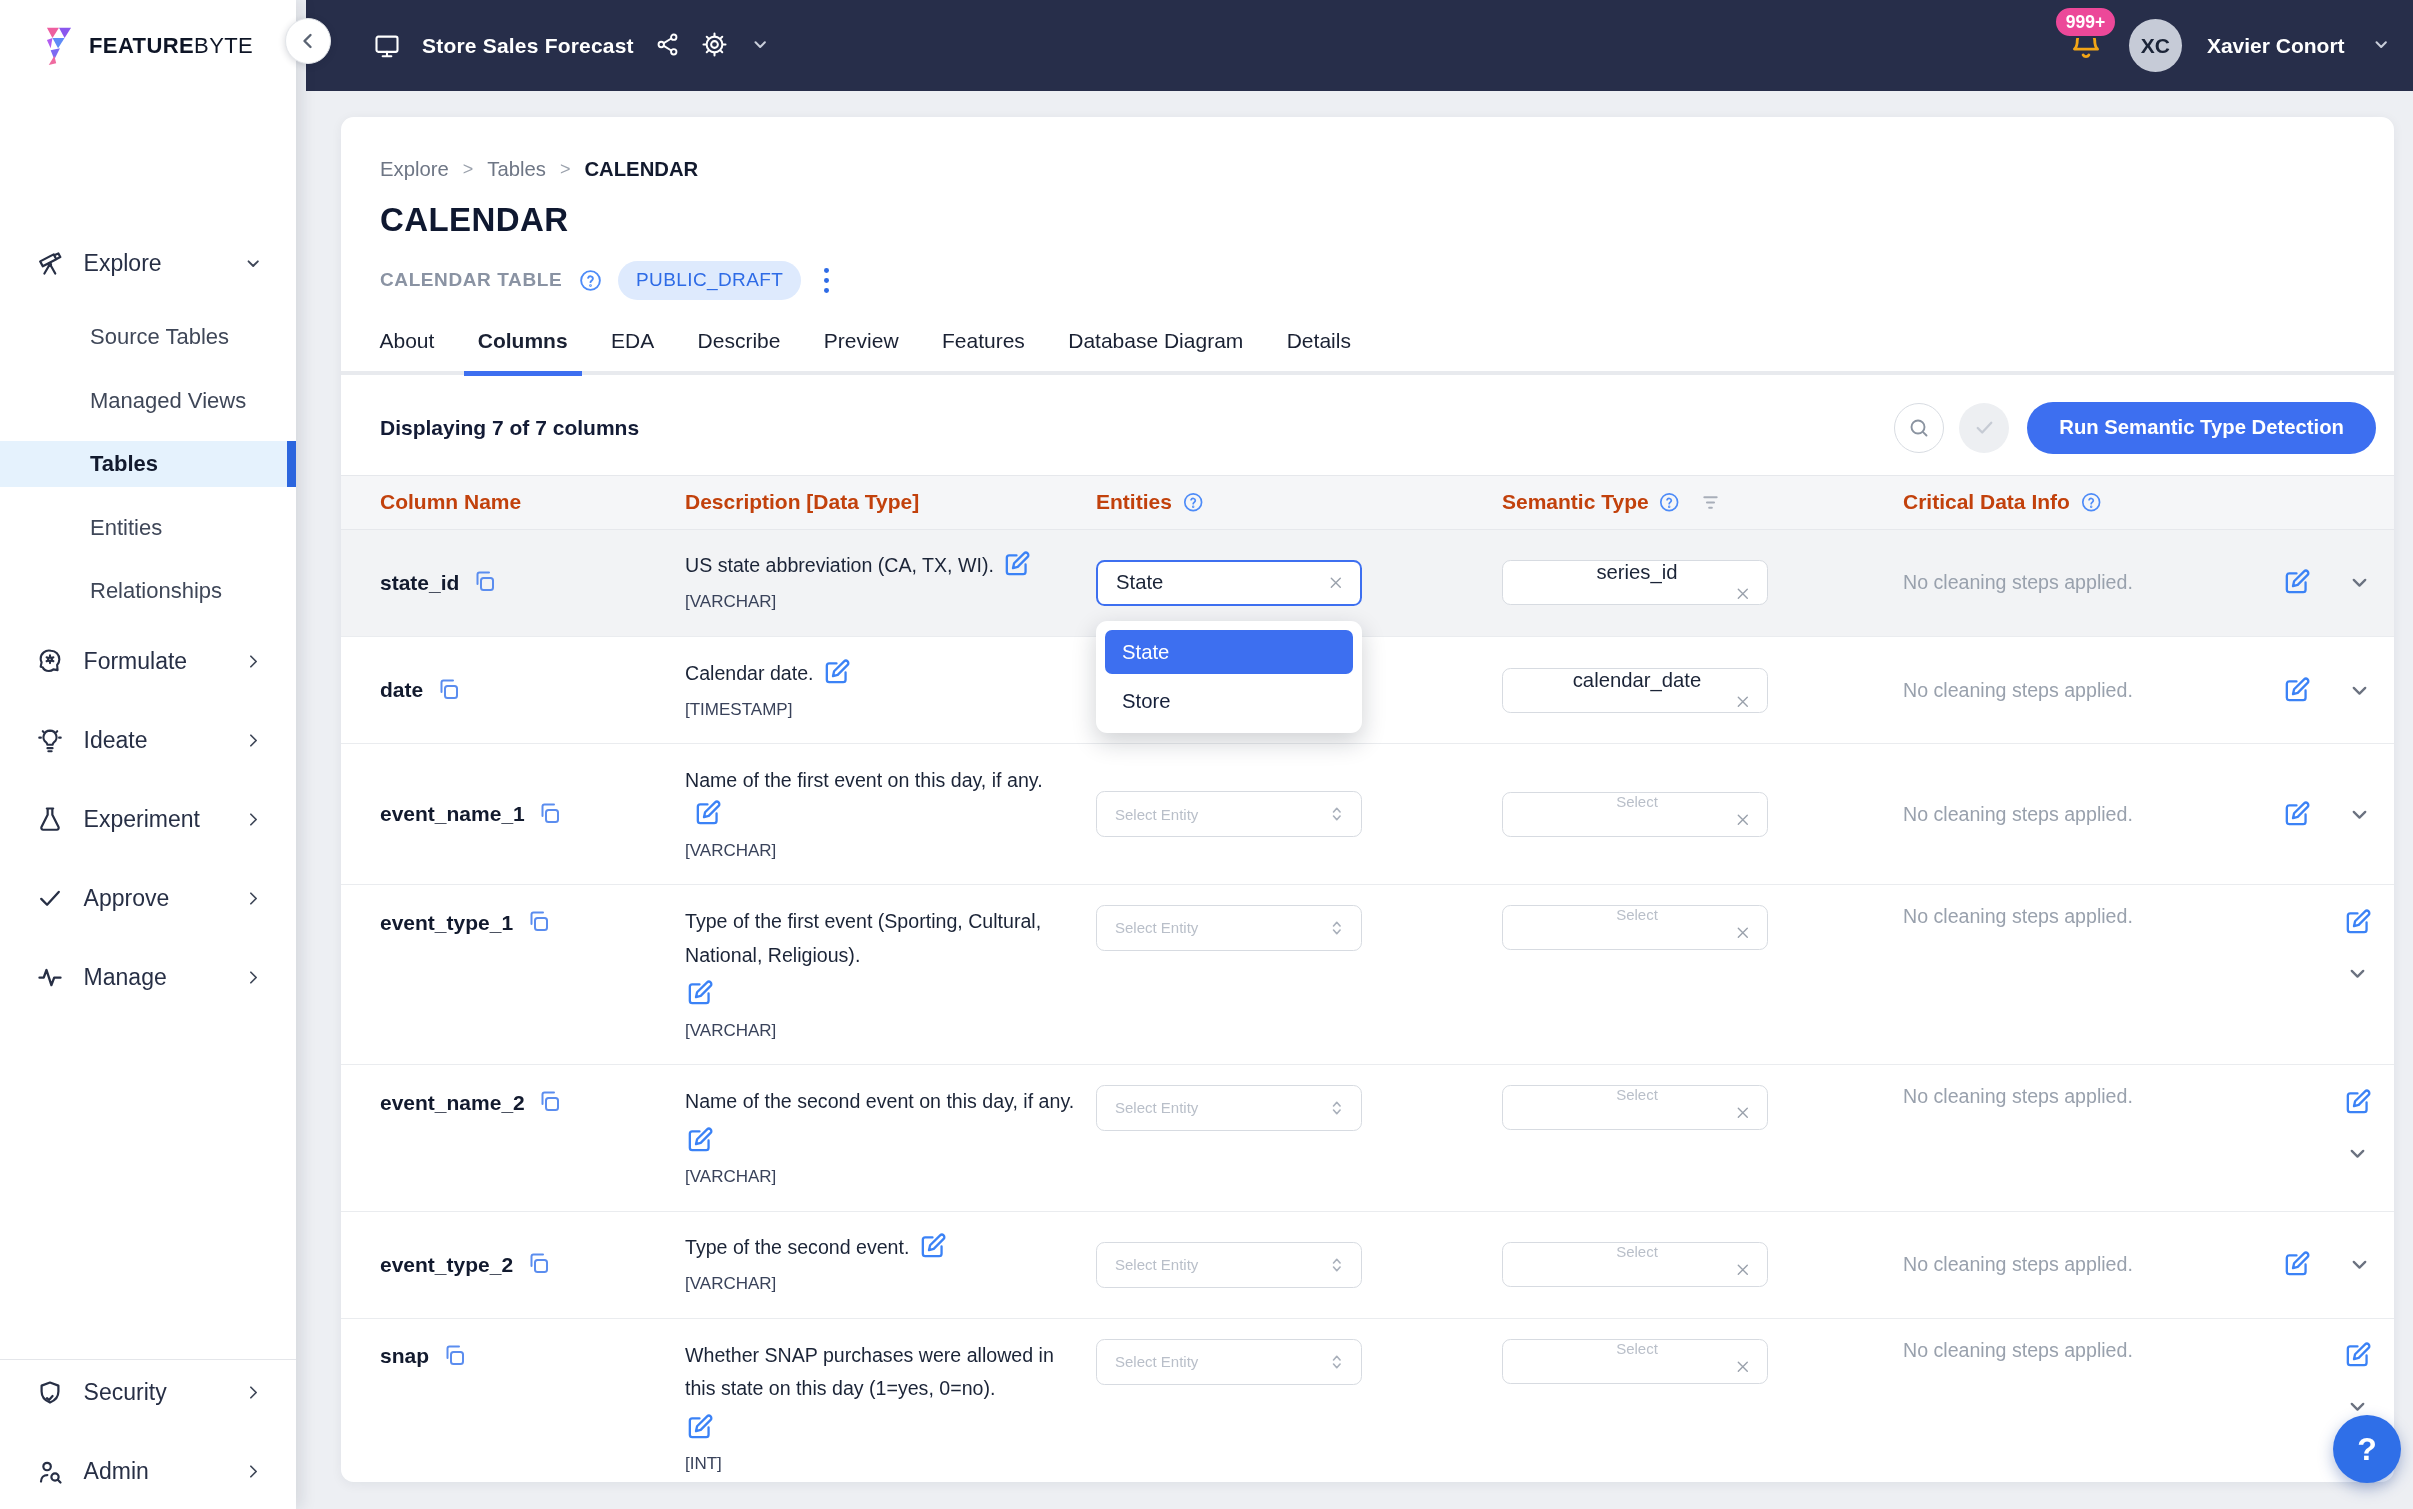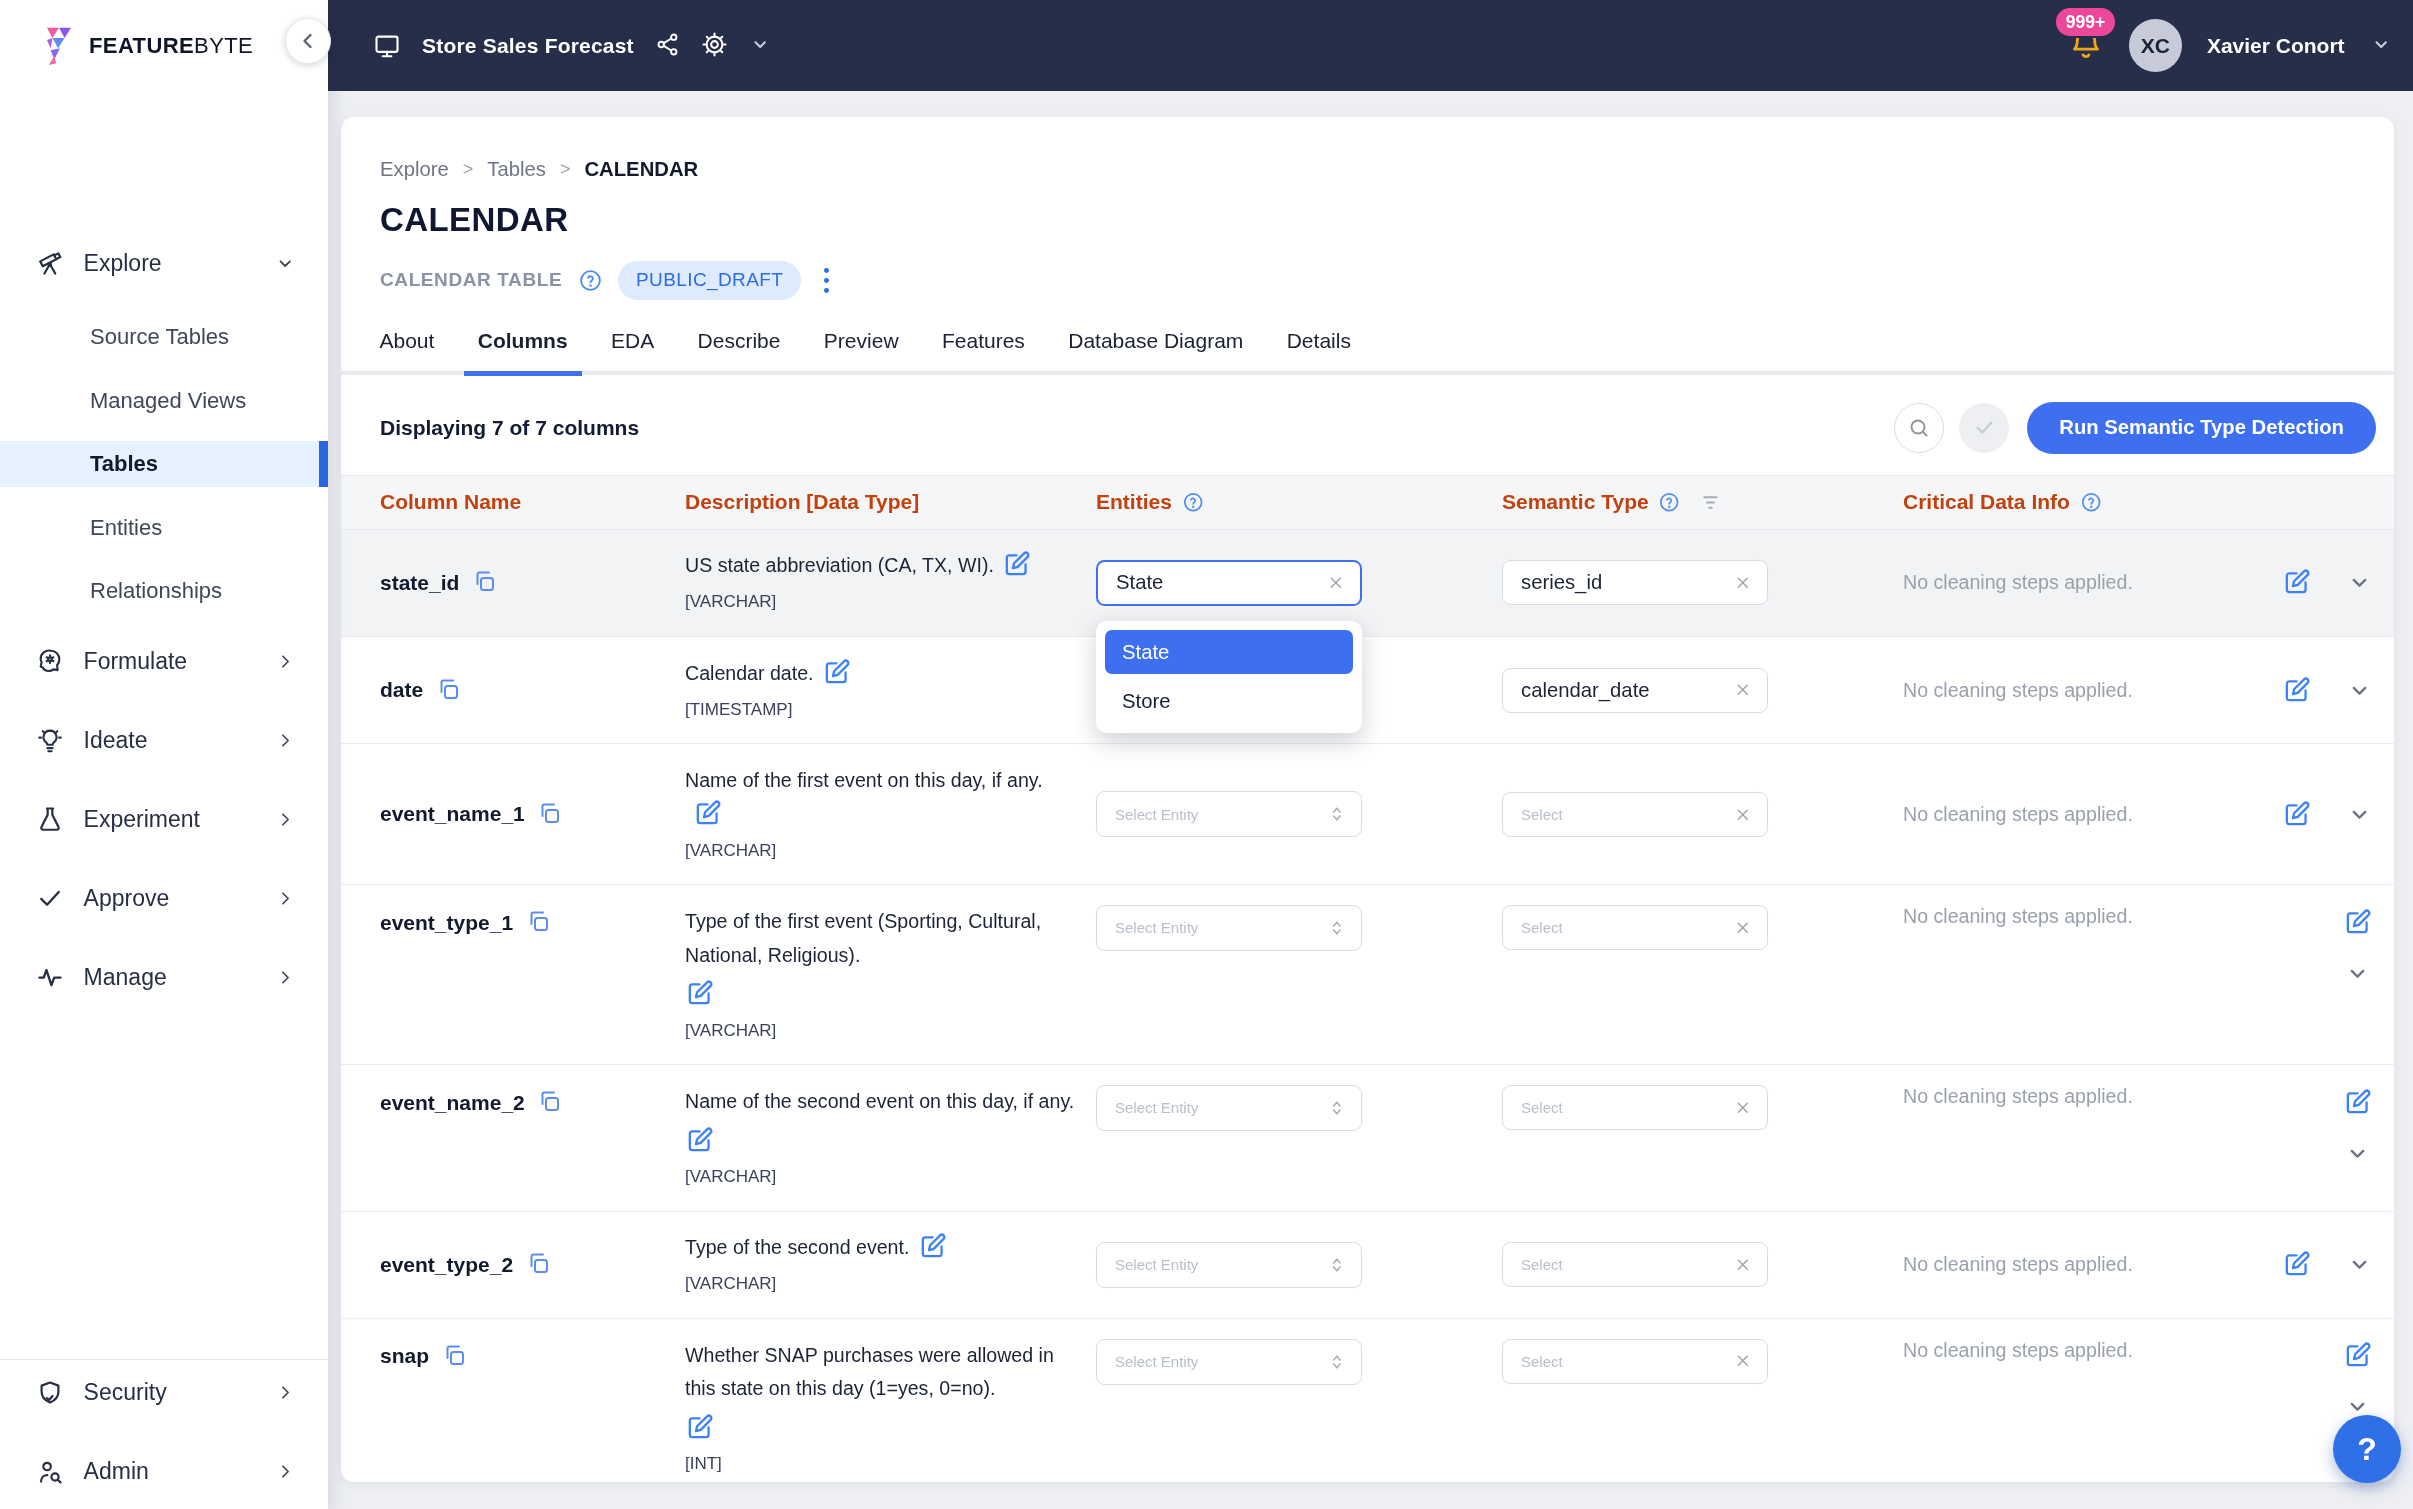--- a/index.html
+++ b/index.html
@@ -17,21 +17,21 @@
   .tb-left{display:flex;align-items:center;gap:21px;}
   .tb-title{font-size:21px;font-weight:600;letter-spacing:0.2px;}
   .tb-iconbtn{background:none;border:none;color:#fff;cursor:pointer;}
   .tb-right{margin-left:auto;display:flex;align-items:center;gap:25px;}
   .bell-wrap{position:relative;}
   .notif-badge{position:absolute;top:-19.6px;left:-14px;background:#ec4899;color:#fff;font-size:17.5px;font-weight:700;padding:3.5px 9.8px;border-radius:700px;border:2.8px solid var(--topbar);}
   .avatar{width:53px;height:53px;border-radius:50%;background:#C6CBD7;color:#1B2437;font-size:21px;font-weight:700;display:flex;align-items:center;justify-content:center;}
   .user-name{font-size:21px;font-weight:600;}
 
   
-  .sidebar{position:absolute;left:0;top:0;bottom:0;width:328px;background:#fff;z-index:30;box-shadow:5.6px 0 14px rgba(20,28,50,.10);}
+  .sidebar{position:absolute;left:0;top:0;bottom:0;width:296px;background:#fff;z-index:30;box-shadow:5.6px 0 14px rgba(20,28,50,.10);}
   .brand{height:91px;display:flex;align-items:center;padding-left:43px;gap:14px;}
   .brand-text{font-size:22px;letter-spacing:0.4px;color:#0E1526;}
   .brand-text b{font-weight:800;}
   .brand-text span{font-weight:400;}
   .nav{padding-top:146px;}
   .nav-item{display:flex;align-items:center;height:52px;padding:0 32px 0 36px;font-size:23px;font-weight:500;color:#272F45;cursor:pointer;}
   .nav-item + .nav-item{margin-top:27px;}
   .nav-item .label{margin-left:19.6px;}
   .nav-item .chev{margin-left:auto;}
   .sub-list{margin:25px 0 21px 0;}
@@ -80,21 +80,21 @@
   .name-cell{display:flex;align-items:center;gap:12.6px;font-size:21px;font-weight:700;color:#121A2E;}
   .trow.tall .name-cell{margin-top:4.2px;}
   .copy-btn{background:none;border:none;cursor:pointer;padding:0;}
   .desc-cell{max-width:411px;font-size:19.6px;color:#1B2437;line-height:1.72;padding-right:21px;}
   .inline-edit{background:none;border:none;cursor:pointer;padding:0;vertical-align:-7px;margin-left:8.4px;}
   .block-edit{display:block;margin:7px 0 1.4px 0;}
   .dtype{margin-top:4.2px;font-size:17px;color:#39425A;}
   .select-wrap{position:relative;width:266px;}
   .select-box{width:266px;height:46px;background:#fff;border:1.4px solid #D7DBE1;border-radius:8.4px;display:flex;align-items:center;padding:0 14px 0 18px;cursor:pointer;}
   .select-box.focused{border:2.1px solid var(--accent);}
-  .sem .select-box{height:45px;}
+  .sem .select-box{height:45px;flex-direction:column;}
   .select-box .val{font-size:20.3px;color:#1B2437;}
   .select-box .ph{font-size:15px;color:#B9BFC9;}
   .select-box .tail{margin-left:auto;display:flex;align-items:center;}
   .clear-btn,.spin-btn{background:none;border:none;padding:0;cursor:pointer;display:flex;}
   .crit-cell{display:flex;align-items:center;font-size:19.6px;color:#99A1AD;padding-right:22.4px;}
   .trow.tall .crit-cell{align-items:flex-start;}
   .crit-icons{margin-left:auto;display:flex;align-items:center;gap:36px;}
   .trow.tall .crit-icons{flex-direction:column;gap:24px;margin-top:2.8px;}
   .edit-btn,.expand-btn{background:none;border:none;padding:0;cursor:pointer;display:flex;}
 

